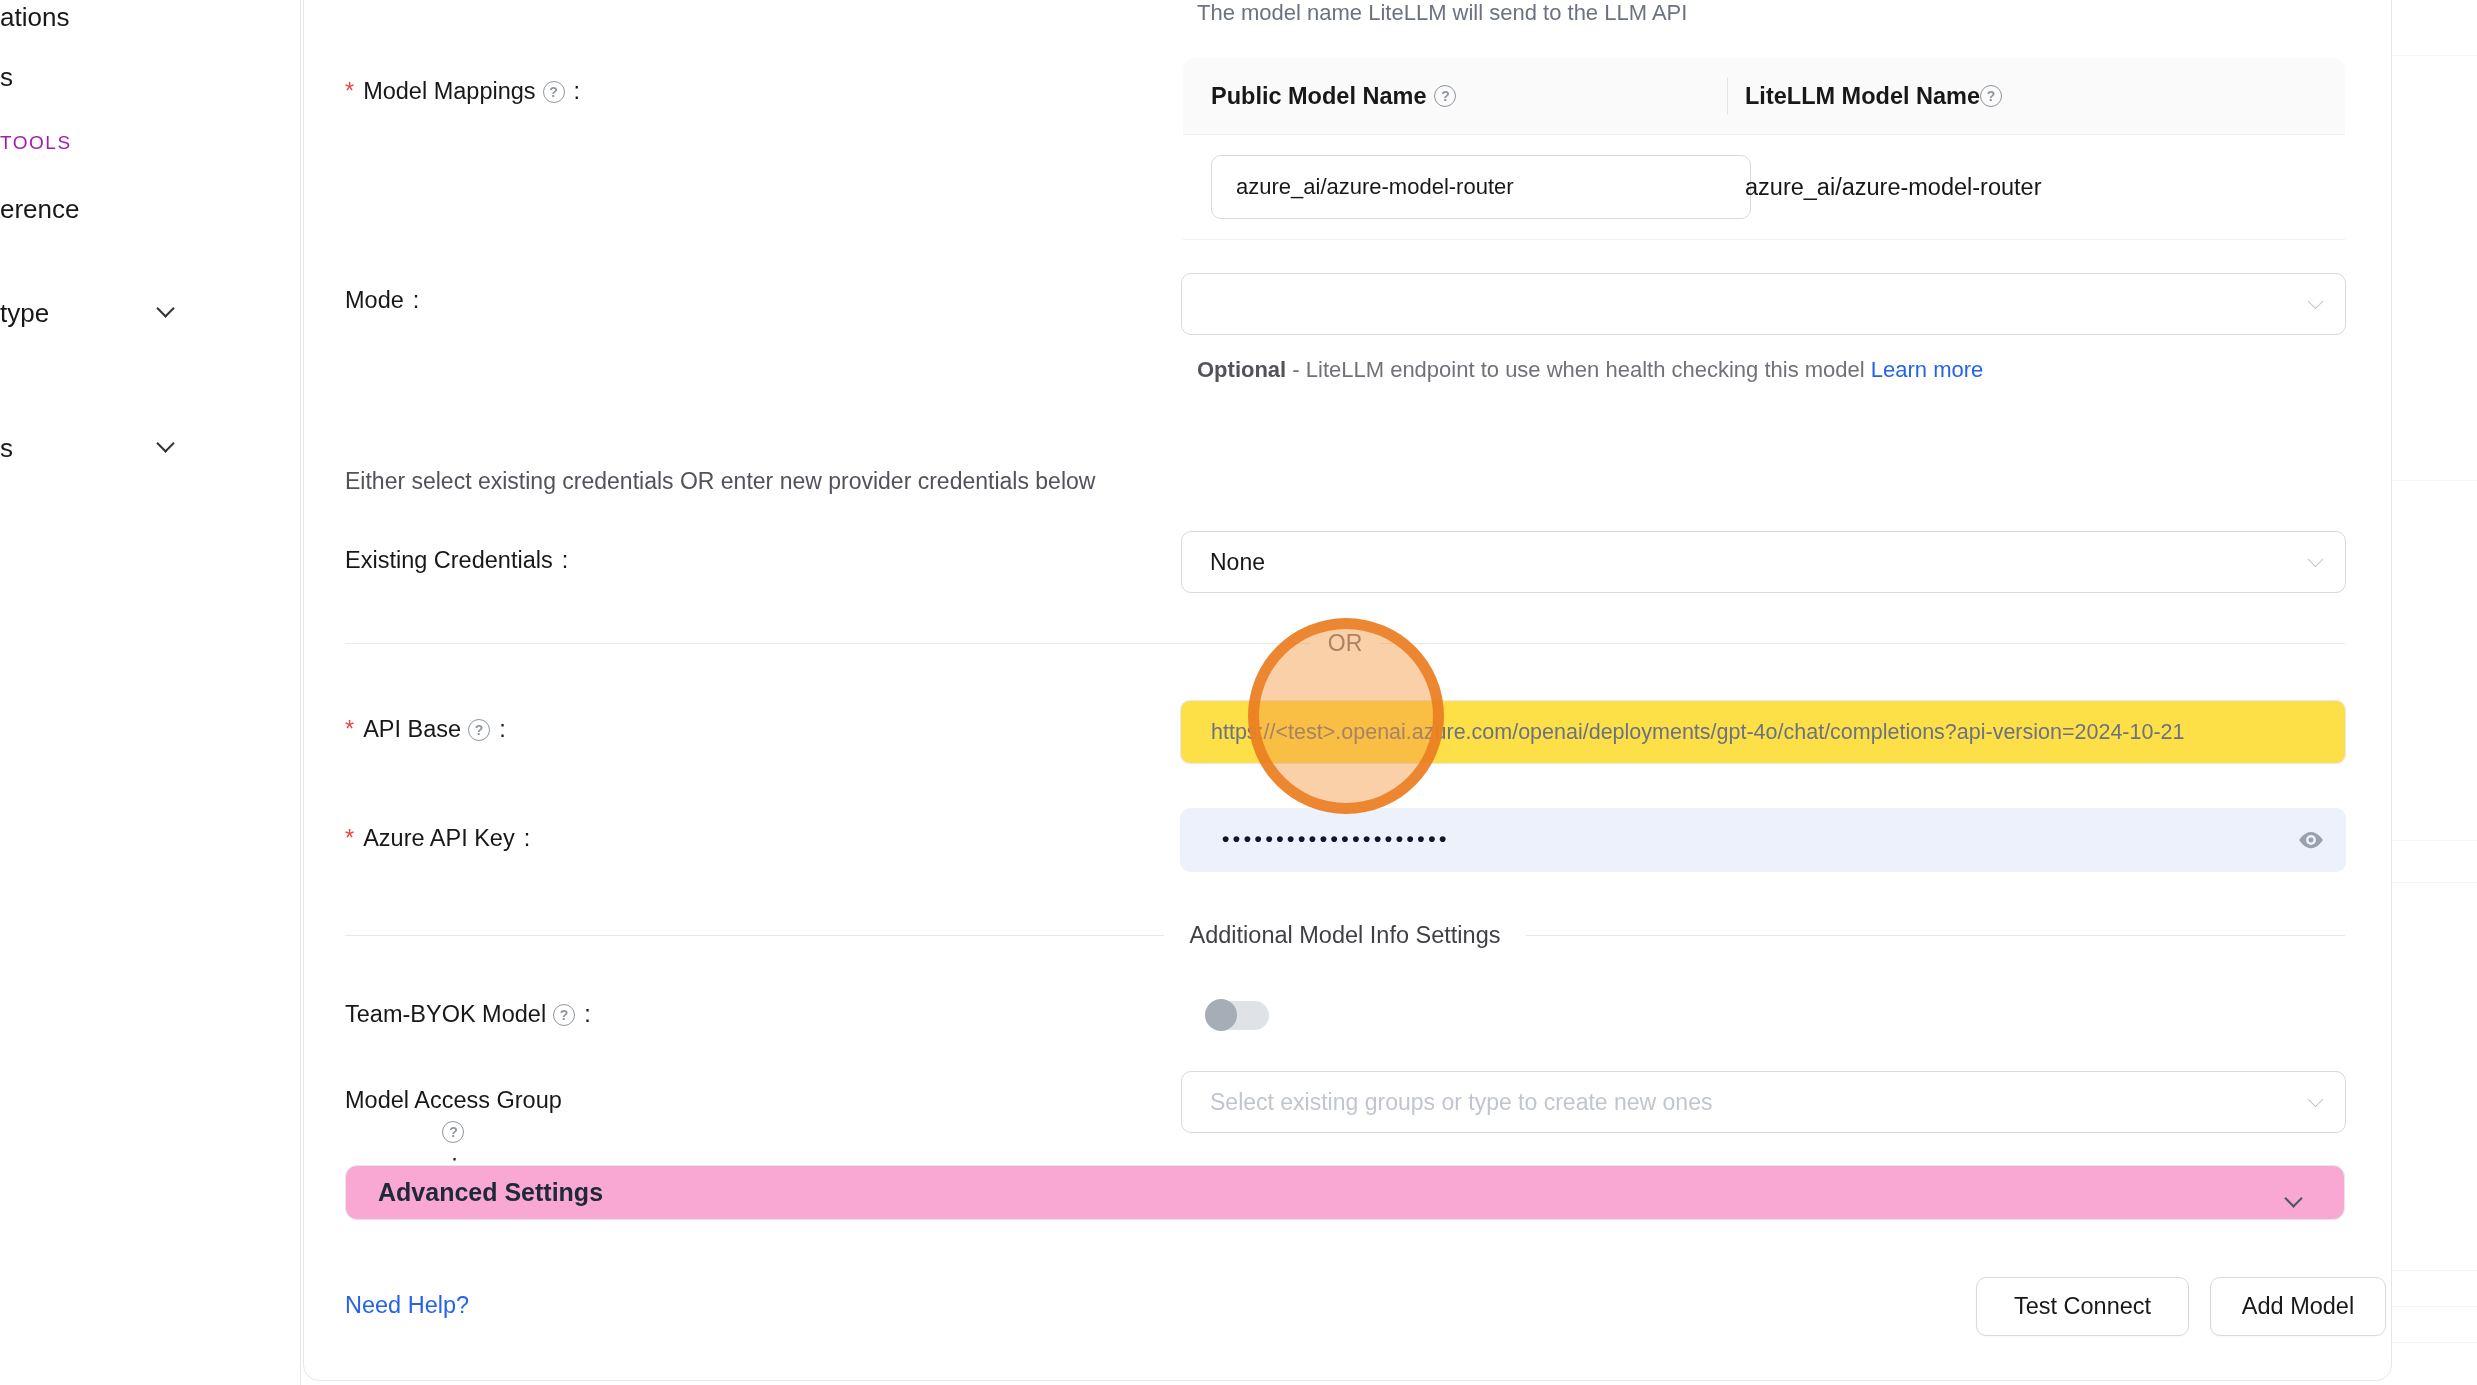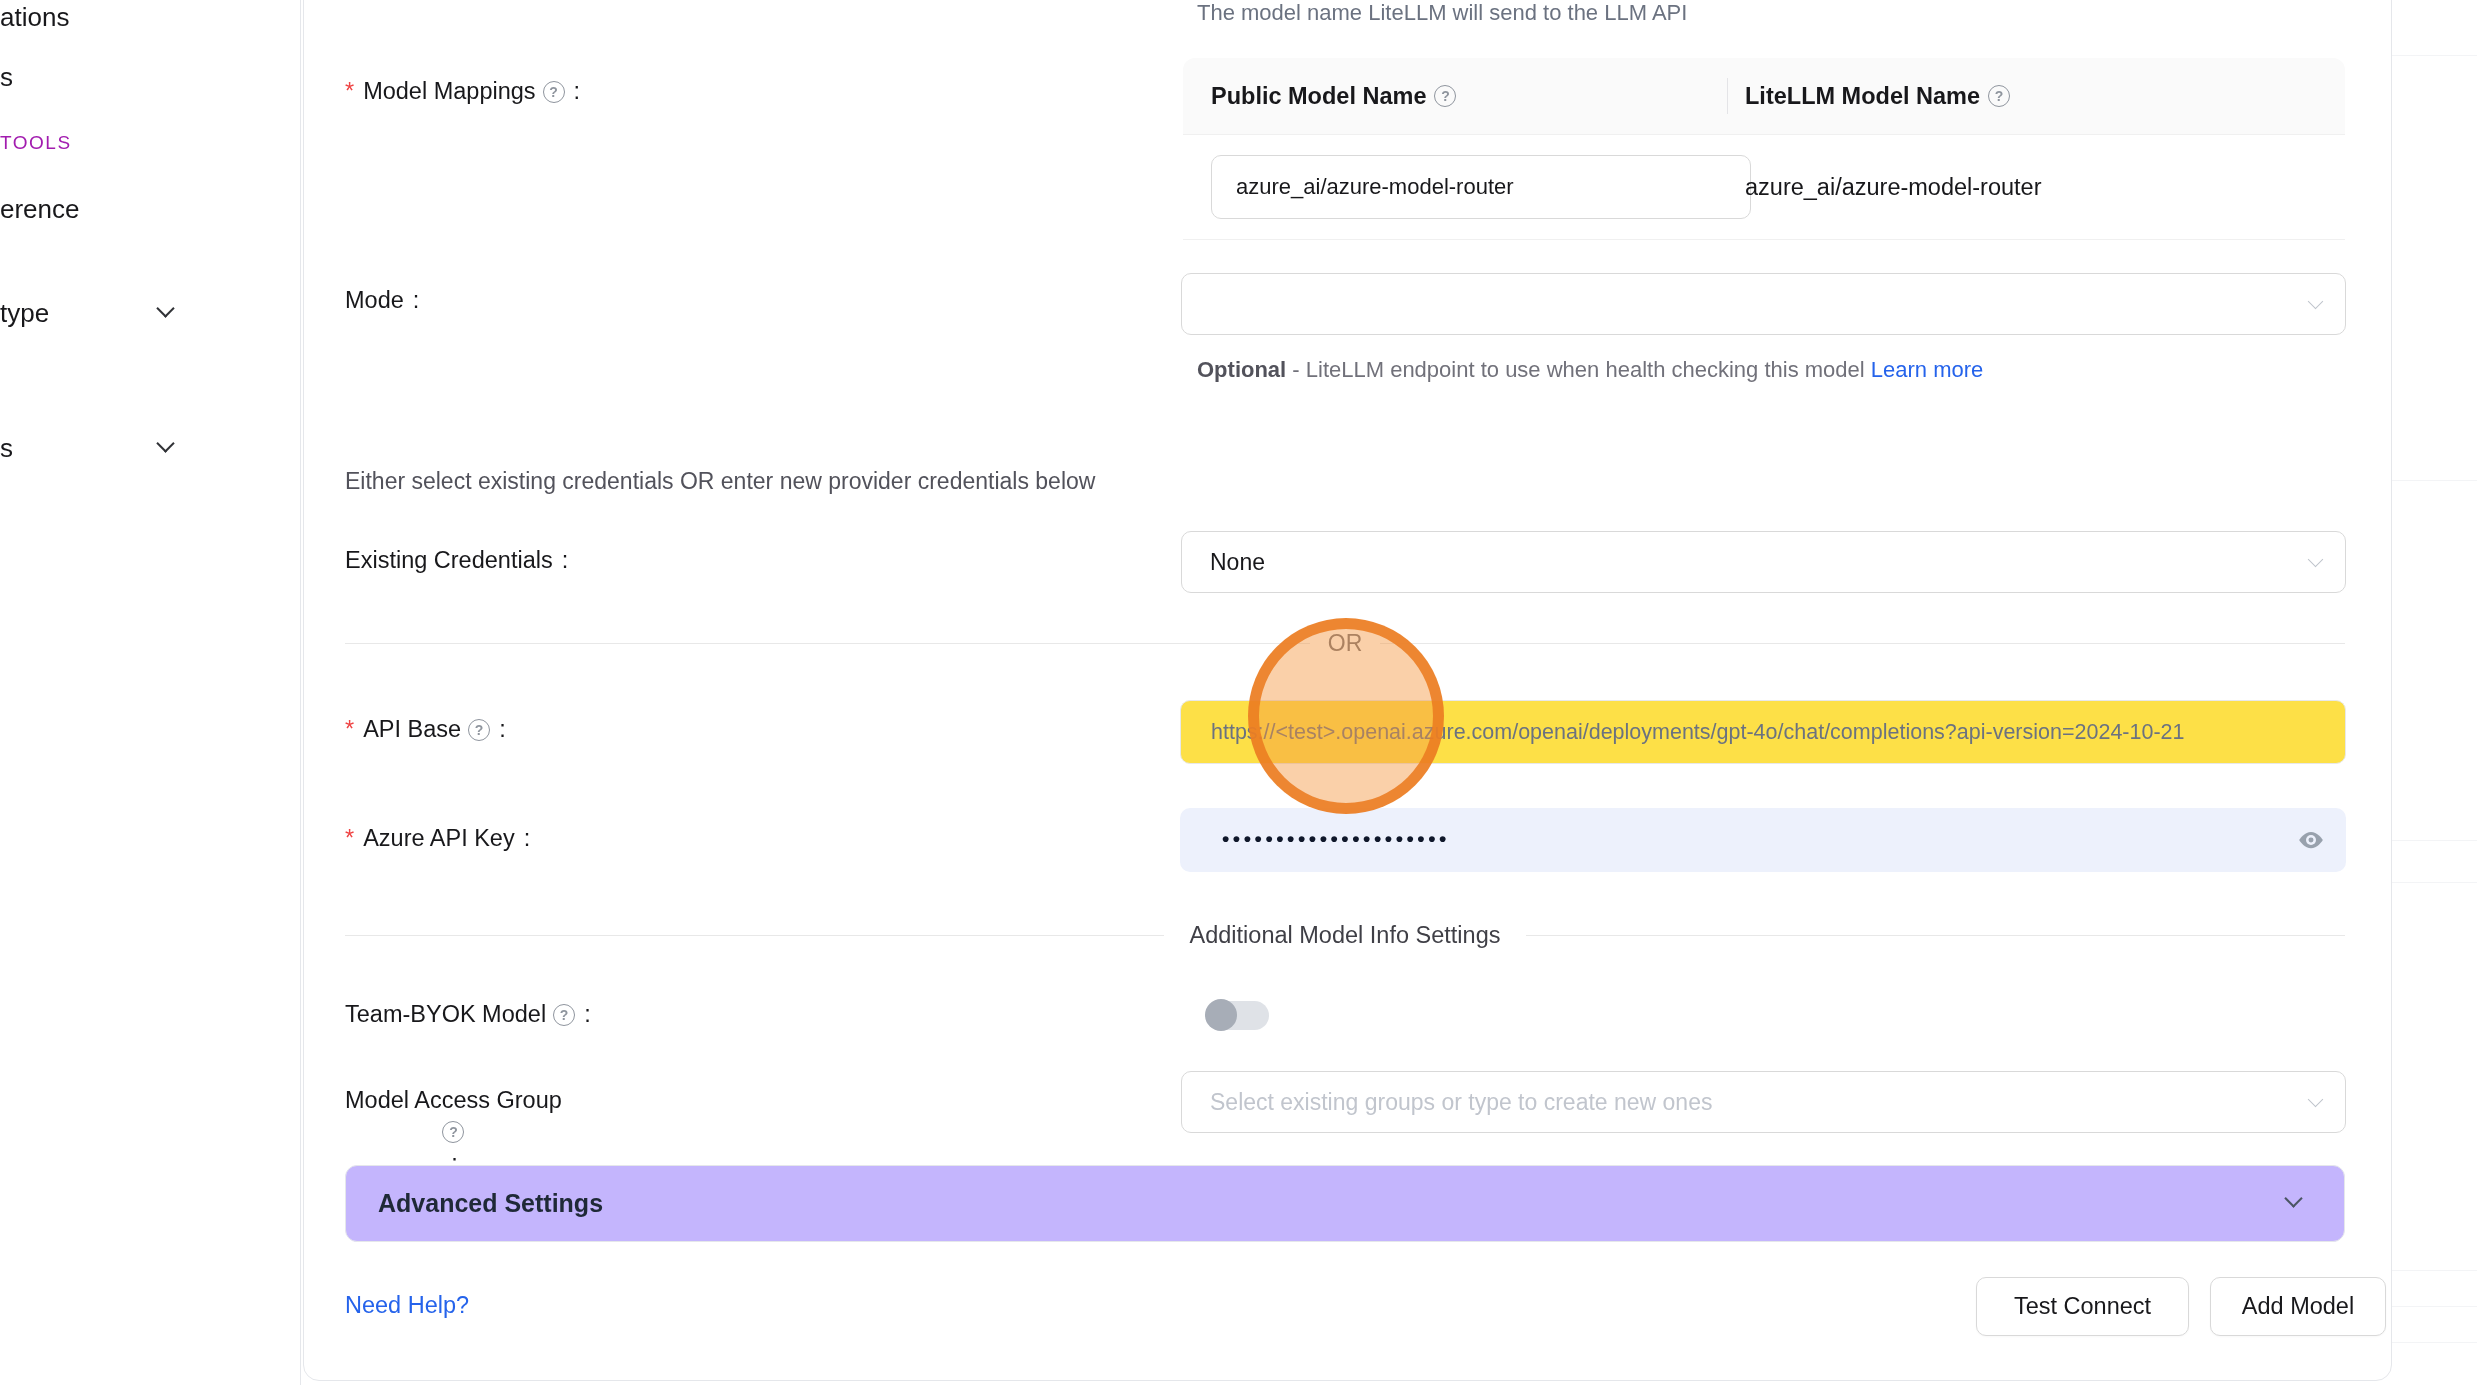--- a/index.html
+++ b/index.html
@@ -42,21 +42,21 @@
   .placeholder { color:#c1c5cd; }
 
   
   .map-table { position:absolute; left:1183px; top:58px; width:1162px;
                background:#fff; border-radius:12px; }
   .map-head { display:flex; background:#fafafa; height:77px; align-items:center;
               border-radius:12px 12px 0 0; border-bottom:1px solid #f0f0f0; position:relative; }
   .map-head .c1 { width:544px; padding-left:28px; font-weight:700; font-size:23.5px;
                   display:flex; align-items:center; gap:8px; }
   .map-head .c2 { width:618px; padding-left:18px; font-weight:700; font-size:23.5px;
-                  display:flex; align-items:center; gap:8px; }
+                  display:flex; align-items:center; }
   .col-div { position:absolute; left:544px; top:20px; bottom:20px; width:1px; background:#e4e4e7; }
   .map-body { display:flex; align-items:center; height:105px; border-bottom:1px solid #f0f0f0; }
   .map-body .c1 { width:544px; padding-left:28px; }
   .map-body .c2 { width:618px; padding-left:18px; font-size:23.5px; color:#18181b; }
   .text-input { width:540px; height:64px; border:1px solid #d9d9d9; border-radius:10px;
                 font-size:22px; color:#18181b; padding:0 24px; outline:none;
                 font-family:inherit; }
 
   .dis-input { position:absolute; display:flex; align-items:center;
                background:#fde047; border:1px solid #e8e8e8; border-radius:10px;
@@ -78,23 +78,23 @@
   .sec-div::before, .sec-div::after { content:""; flex:1; height:1px; background:#e8e8e8; }
   .sec-div .sec-text { padding:0 26px; color:#3f3f46; font-size:23.5px; }
 
   
   .toggle { position:absolute; left:1205px; top:998px; width:64px; height:34px; cursor:pointer; }
   .toggle .track { position:absolute; left:8px; top:3px; width:56px; height:29px;
                    background:#dfe2e7; border-radius:15px; }
   .toggle .knob { position:absolute; left:0; top:1px; width:32px; height:32px;
                   background:#a7adb7; border-radius:50%; }
 
-  .adv-panel { position:absolute; left:345px; top:1165px; width:2000px; height:77px;
+  .adv-panel { position:absolute; left:345px; top:1165px; width:2000px; height:55px;
                border:1px solid #e5e7eb; border-radius:12px; display:flex; align-items:center;
-               background:#c4b5fd; cursor:pointer; }
+               background:#f9a8d4; cursor:pointer; }
   .adv-panel .adv-title { font-weight:700; font-size:25px; color:#1f2937; padding-left:32px; }
   .adv-panel .chev { position:absolute; right:44px; top:26px; }
 
   .link { color:#2563eb; font-size:23.5px; cursor:pointer; text-decoration:none; }
   .btn { position:absolute; display:flex; align-items:center; justify-content:center;
          background:#fff; border:1px solid #d9d9d9; border-radius:10px;
          font-size:23.5px; color:#18181b; cursor:pointer; height:59px;
          box-shadow:0 1px 2px rgba(0,0,0,0.03); font-family:inherit; }
 
   .highlight-circle { position:absolute; left:1248px; top:618px; width:196px; height:196px;

